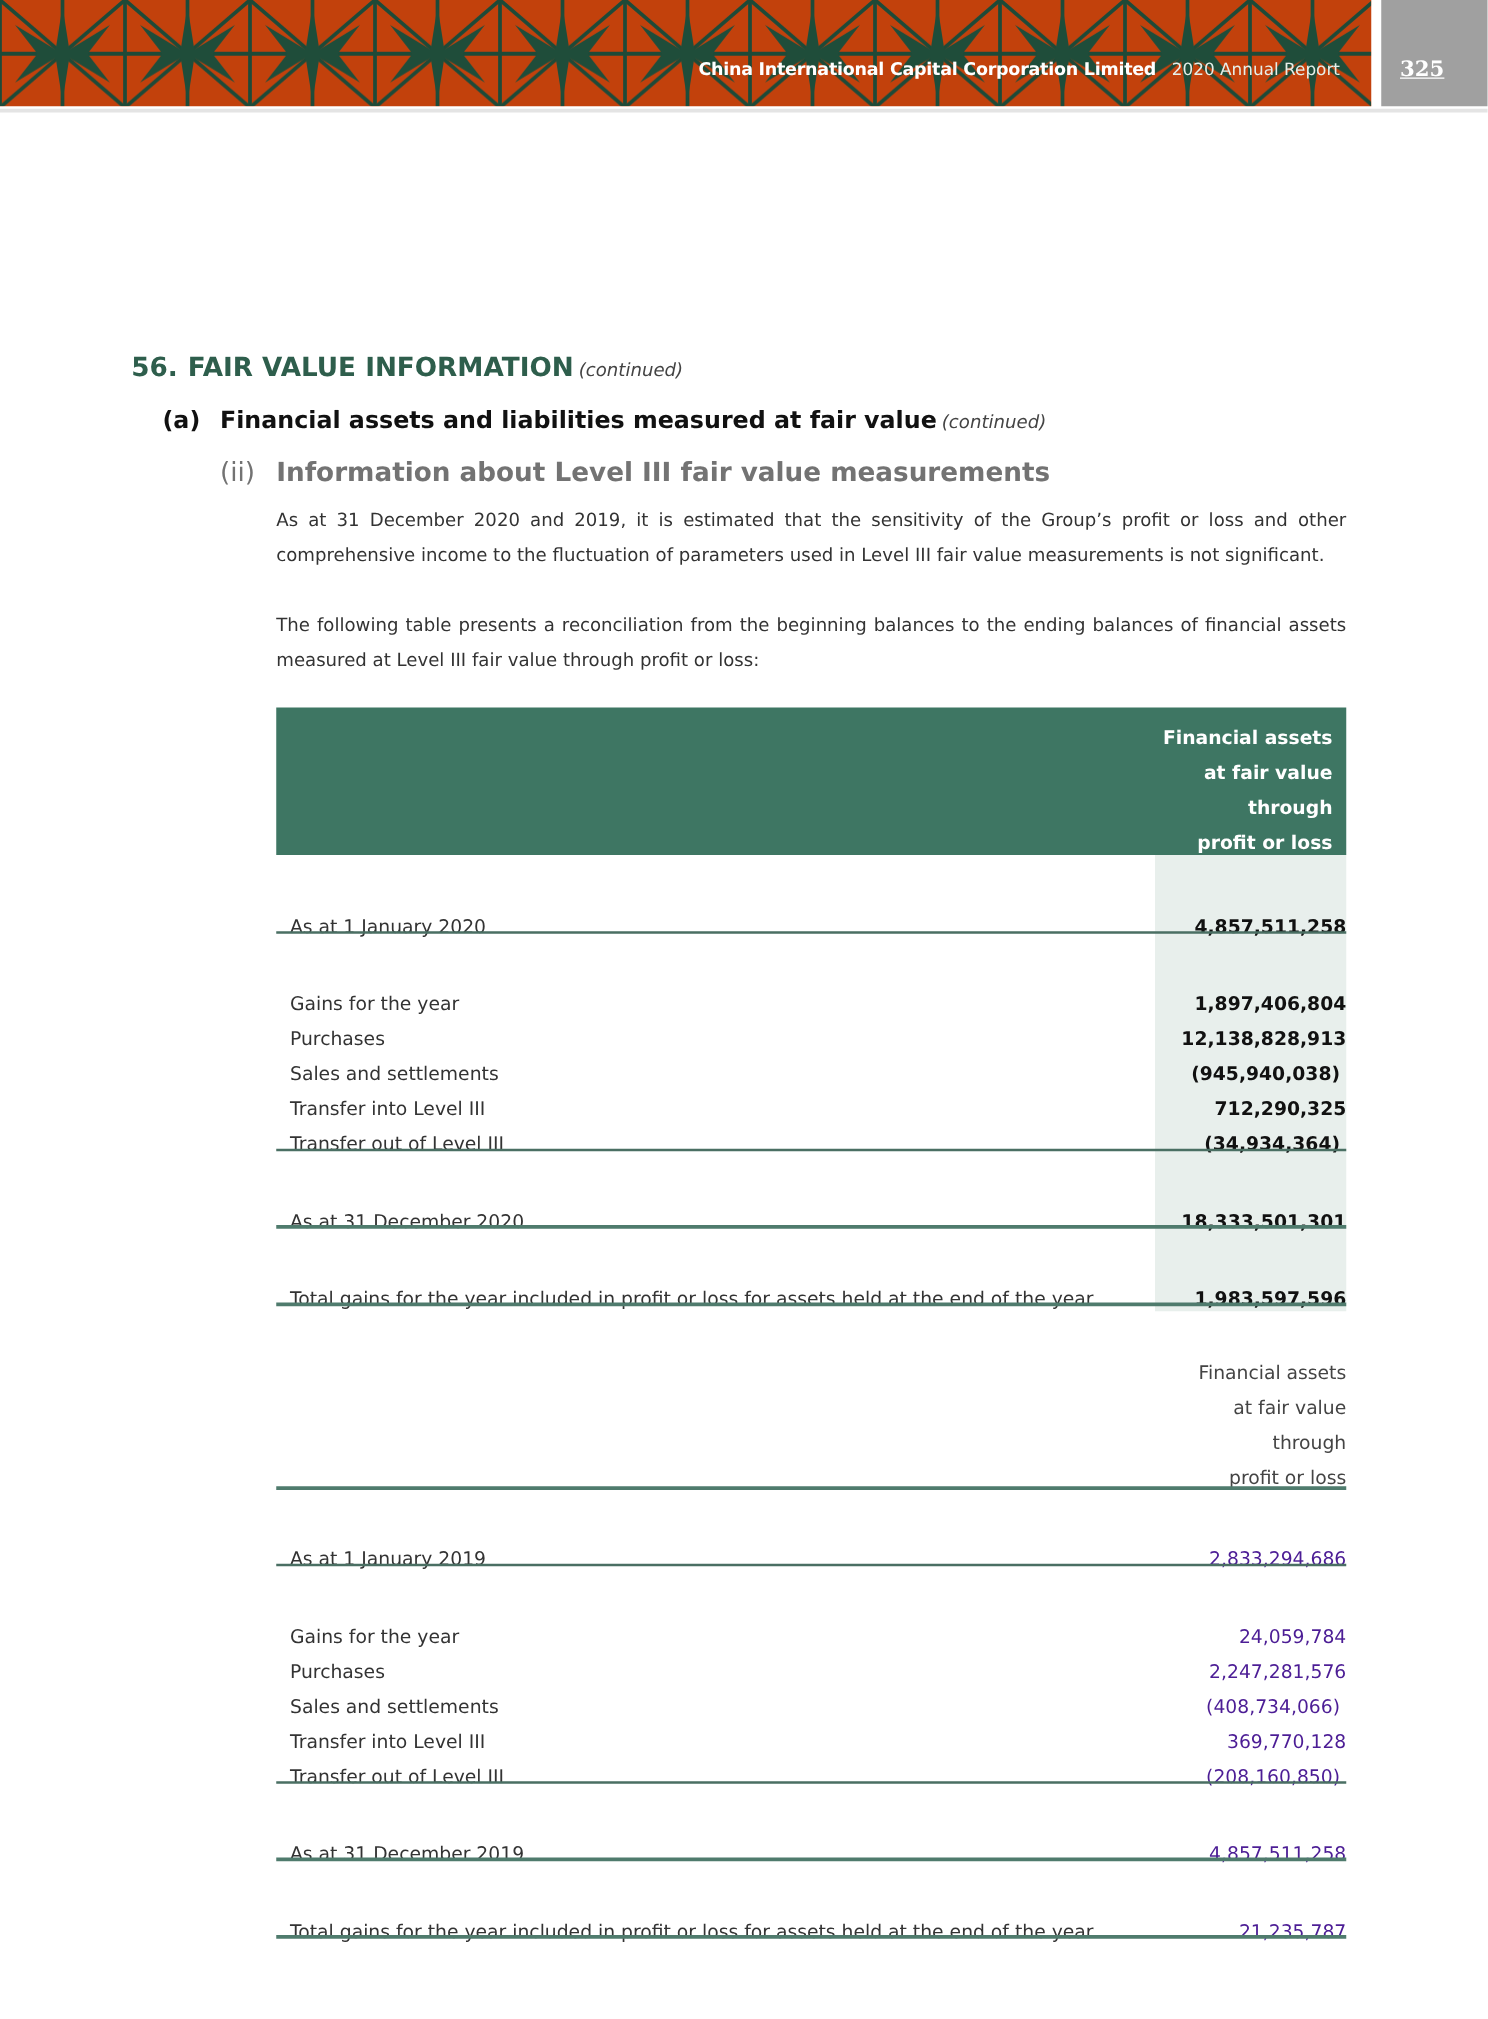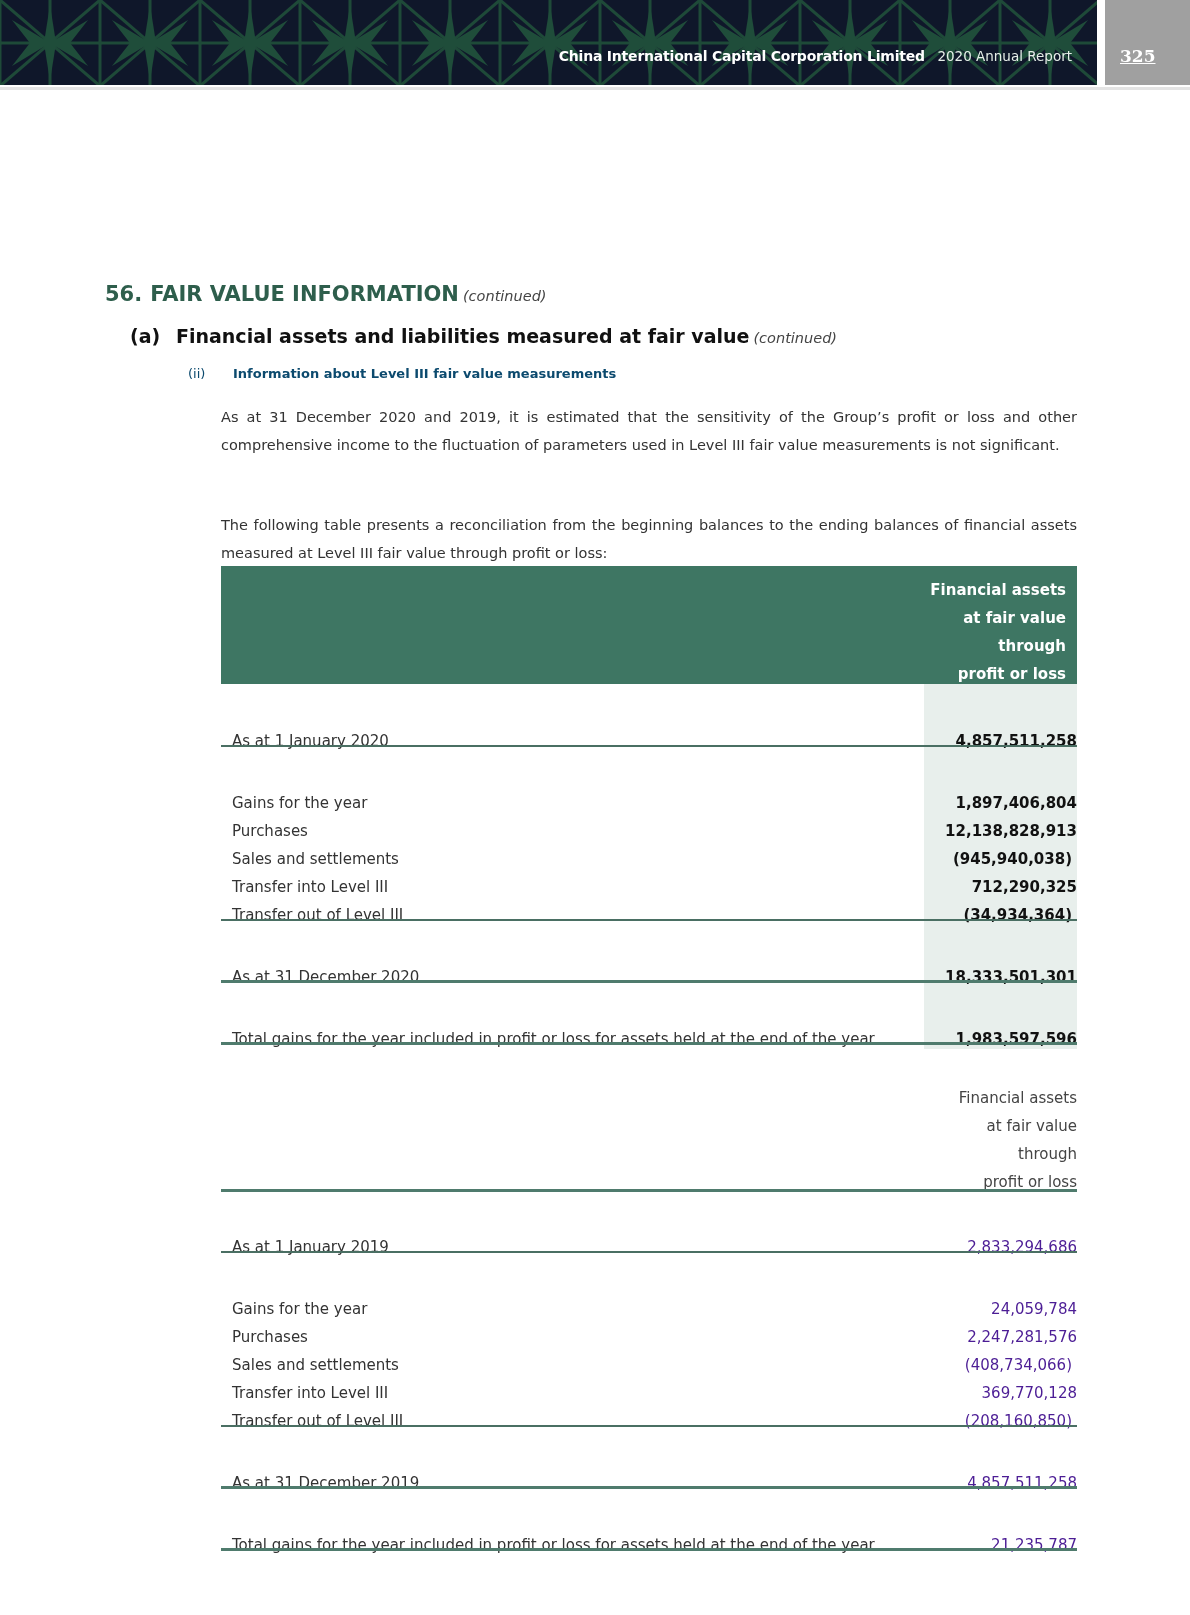--- a/index.html
+++ b/index.html
@@ -1,37 +1,37 @@
 <!DOCTYPE html>
 <html><head>
 <meta charset="utf-8">
 <style>
   html, body { margin:0; padding:0; }
   body { width:1190px; height:1615px; background:#ffffff; position:relative; overflow:hidden;
          font-family:"DejaVu Sans", sans-serif; color:#222; }
-  .banner { position:absolute; left:0; top:0; width:1097px; height:85px; background:#0f172a; overflow:hidden; }
+  .banner { position:absolute; left:0; top:0; width:1097px; height:85px; background:#c2410c; overflow:hidden; }
   .banner svg { position:absolute; left:0; top:0; }
   .banner-text { position:absolute; right:25px; top:48px; color:#fff; font-size:14px; white-space:nowrap; }
   .banner-text .company { font-weight:bold; letter-spacing:-0.2px; }
   .banner-text .report { font-weight:normal; margin-left:8px; color:#e6efe9; font-size:13.5px; }
   .page-box { position:absolute; left:1105px; top:0; width:85px; height:85px; background:#a0a0a0; }
   .page-num { position:absolute; left:15px; top:46px; color:#fff; font-family:"DejaVu Serif", serif; font-size:17px; font-weight:bold;text-decoration:underline; }
   .rule-under-banner { position:absolute; left:0; top:87px; width:1190px; height:3px; background:#e4e4e4; }
 
   .h1 { position:absolute; left:85px; top:282px; font-size:21px; font-weight:bold; color:#2e5e4c; white-space:nowrap; }
   .h1 .num { margin-right:8px;margin-left:20px; }
   .cont { font-weight:normal; font-style:italic; font-size:14.5px; color:#444; margin-left:4px; }
   .h2 { position:absolute; left:130px; top:325px; font-size:19px; font-weight:bold; color:#111; white-space:nowrap; }
   .h2 .lbl { display:inline-block; width:46px; }
-  .h3 { position:absolute; left:188px; top:366px; font-size:13px; font-weight:bold; color:#0c4a6e; white-space:nowrap; }
+  .h3 { position:absolute; left:176px; top:366px; font-size:21px; font-weight:bold; color:#737373; white-space:nowrap; }
   .h3 .lbl { display:inline-block; width:45px; font-weight:normal; }
 
   .para { position:absolute; left:221px; width:856px; font-size:14.5px; line-height:28px; color:#333; text-align:justify; text-align-last:left; }
   .p1 { top:403px; }
-  .p2 { top:487px;margin-top:24px; }
+  .p2 { top:487px; }
 
   .shade { position:absolute; left:924px; width:153px; background:#e8efec; }
   .thead { position:absolute; left:221px; top:566px; width:856px; height:118px; background:#3e7663; }
   .thead .hd { position:absolute; right:11px; top:10px; text-align:right; color:#fff; font-weight:bold; font-size:15px; line-height:28px; }
 
   .row { position:absolute; left:221px; width:856px; height:22px; font-size:15px;margin-top:10px; }
   .row .lbl { position:absolute; left:11px; top:0; color:#333; white-space:nowrap; }
   .row .val { position:absolute; right:0; top:0; text-align:right; white-space:nowrap; }
   .row .val.neg { right:5px; }
   .bold .val { font-weight:bold; color:#111; }

